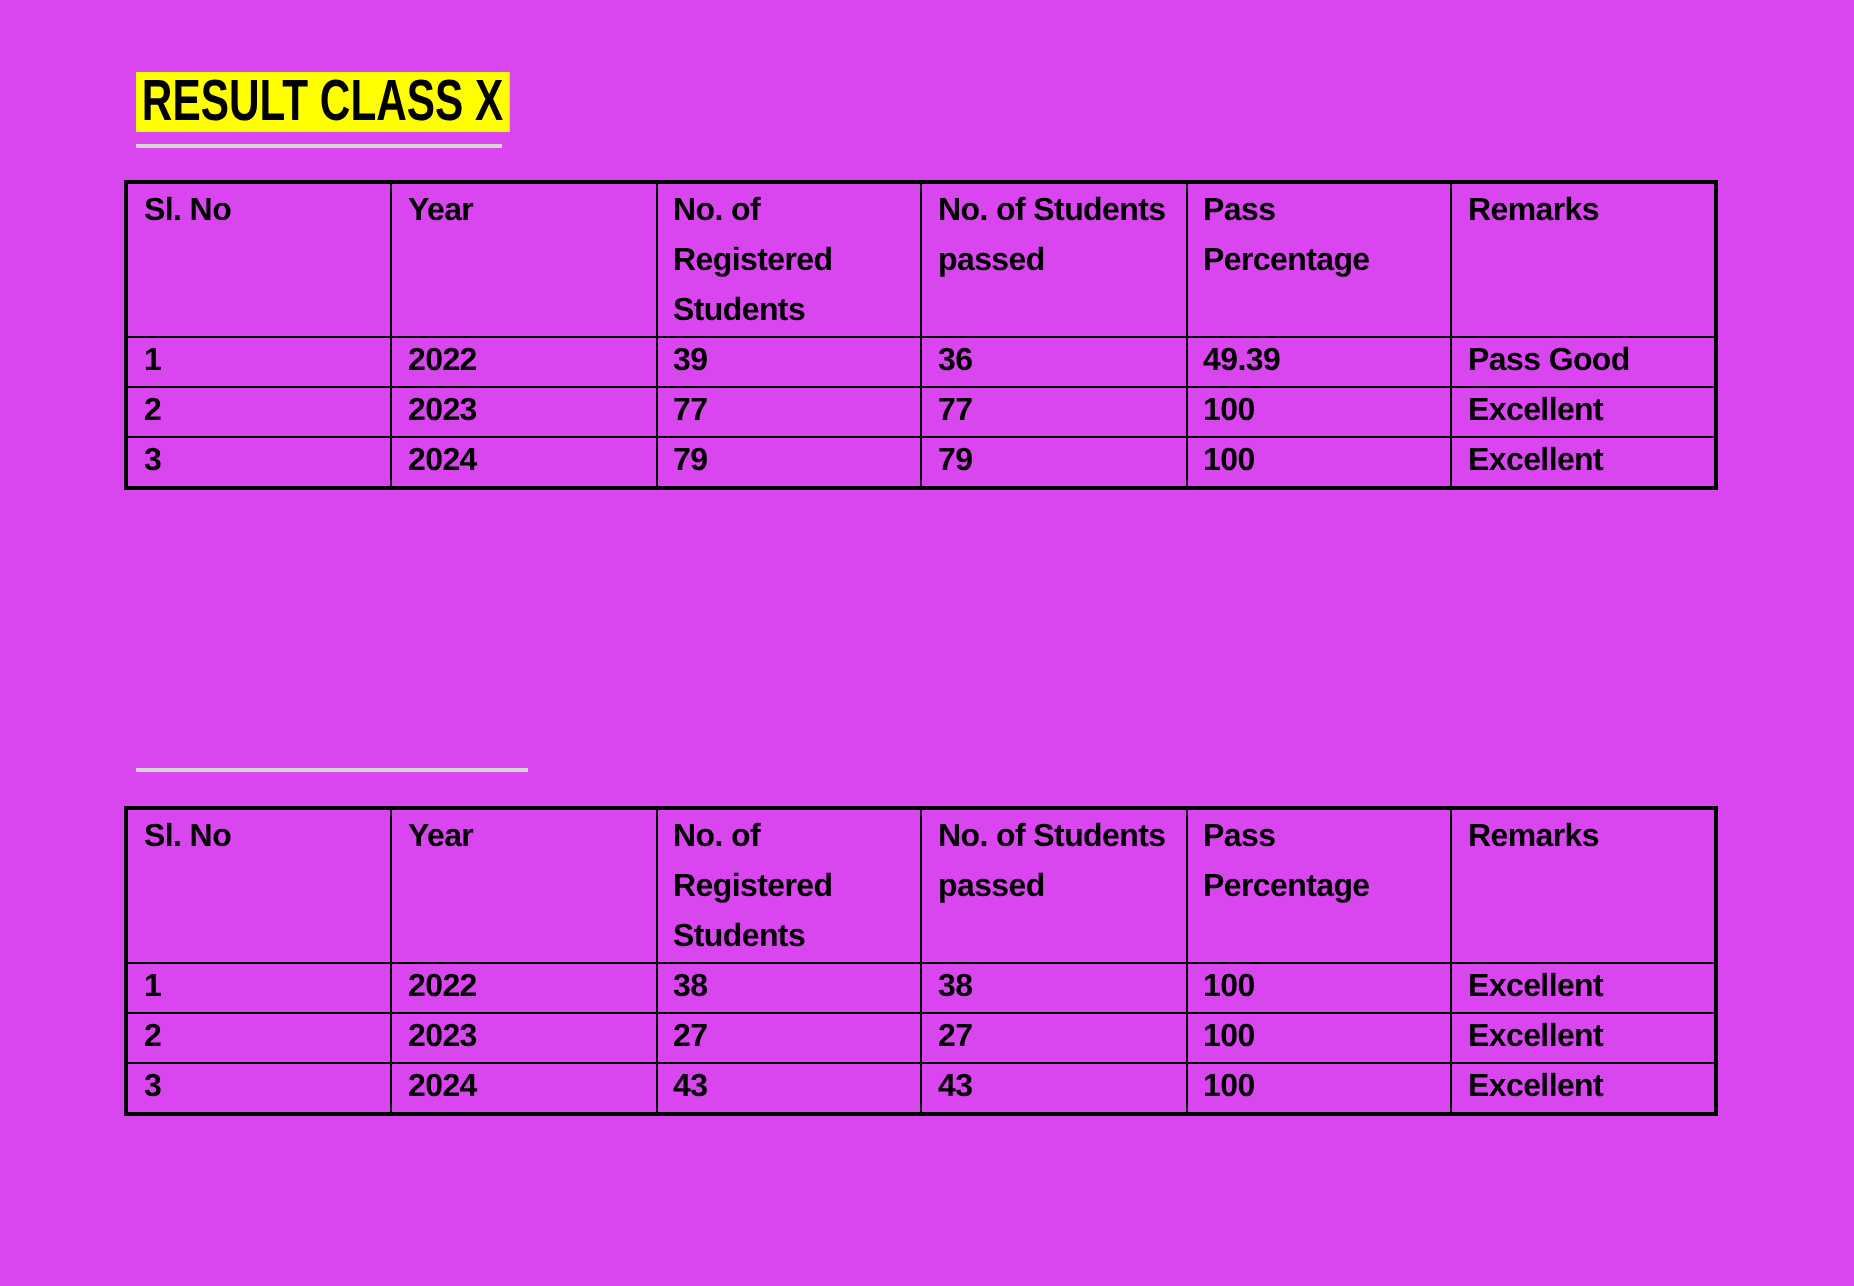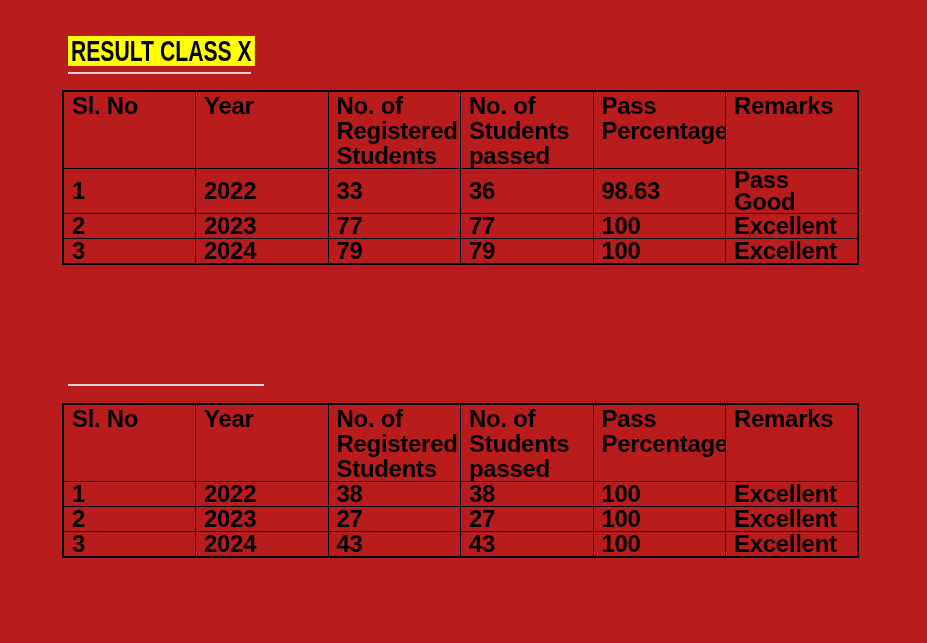--- a/index.html
+++ b/index.html
@@ -4,21 +4,21 @@
 <style>
   html, body {
     margin: 0;
     padding: 0;
     background: #ffffff;
   }
   .page {
     position: relative;
     width: 927px;
     height: 643px;
-    background: #b91c1c;
+    background: #d946ef;
     font-family: "Liberation Sans", "DejaVu Sans", sans-serif;
     color: #000000;
     overflow: hidden;
   }
   .section-title {
     position: absolute;
     white-space: nowrap;
   }
   .title-highlight {
     display: inline-block;
@@ -48,21 +48,21 @@
     border-collapse: collapse;
     table-layout: fixed;
     border: 2px solid #000000;
   }
   .table-1 { top: 90px; }
   .table-2 { top: 403px; }
 
   table.result-table th,
   table.result-table td {
     border: 1px solid #000000;
-    font-size: 24px;
+    font-size: 16px;
     font-weight: bold;
     letter-spacing: -0.3px;
     text-align: left;
     padding: 0 8px;
     box-sizing: content-box;
     overflow: hidden;
   }
   table.result-table th {
     vertical-align: top;
     height: 74px;
@@ -93,23 +93,23 @@
         <th>No. of Registered Students</th>
         <th>No. of Students passed</th>
         <th>Pass Percentage</th>
         <th>Remarks</th>
       </tr>
     </thead>
     <tbody>
       <tr>
         <td>1</td>
         <td>2022</td>
-        <td>33</td>
+        <td>39</td>
         <td>36</td>
-        <td>98.63</td>
+        <td>49.39</td>
         <td>Pass Good</td>
       </tr>
       <tr>
         <td>2</td>
         <td>2023</td>
         <td>77</td>
         <td>77</td>
         <td>100</td>
         <td>Excellent</td>
       </tr>

